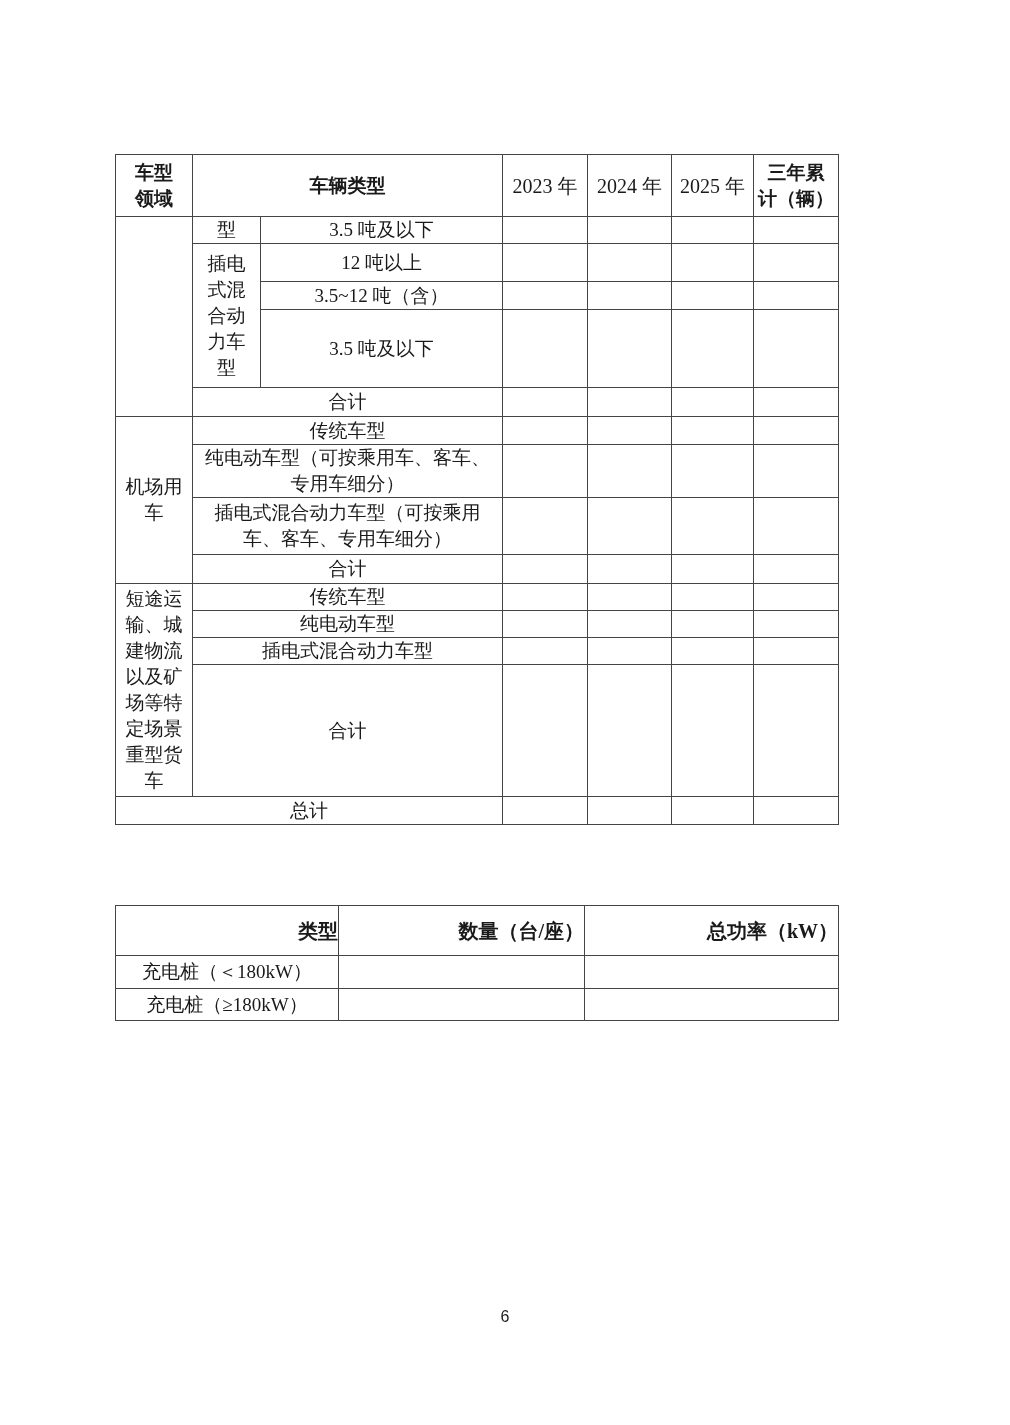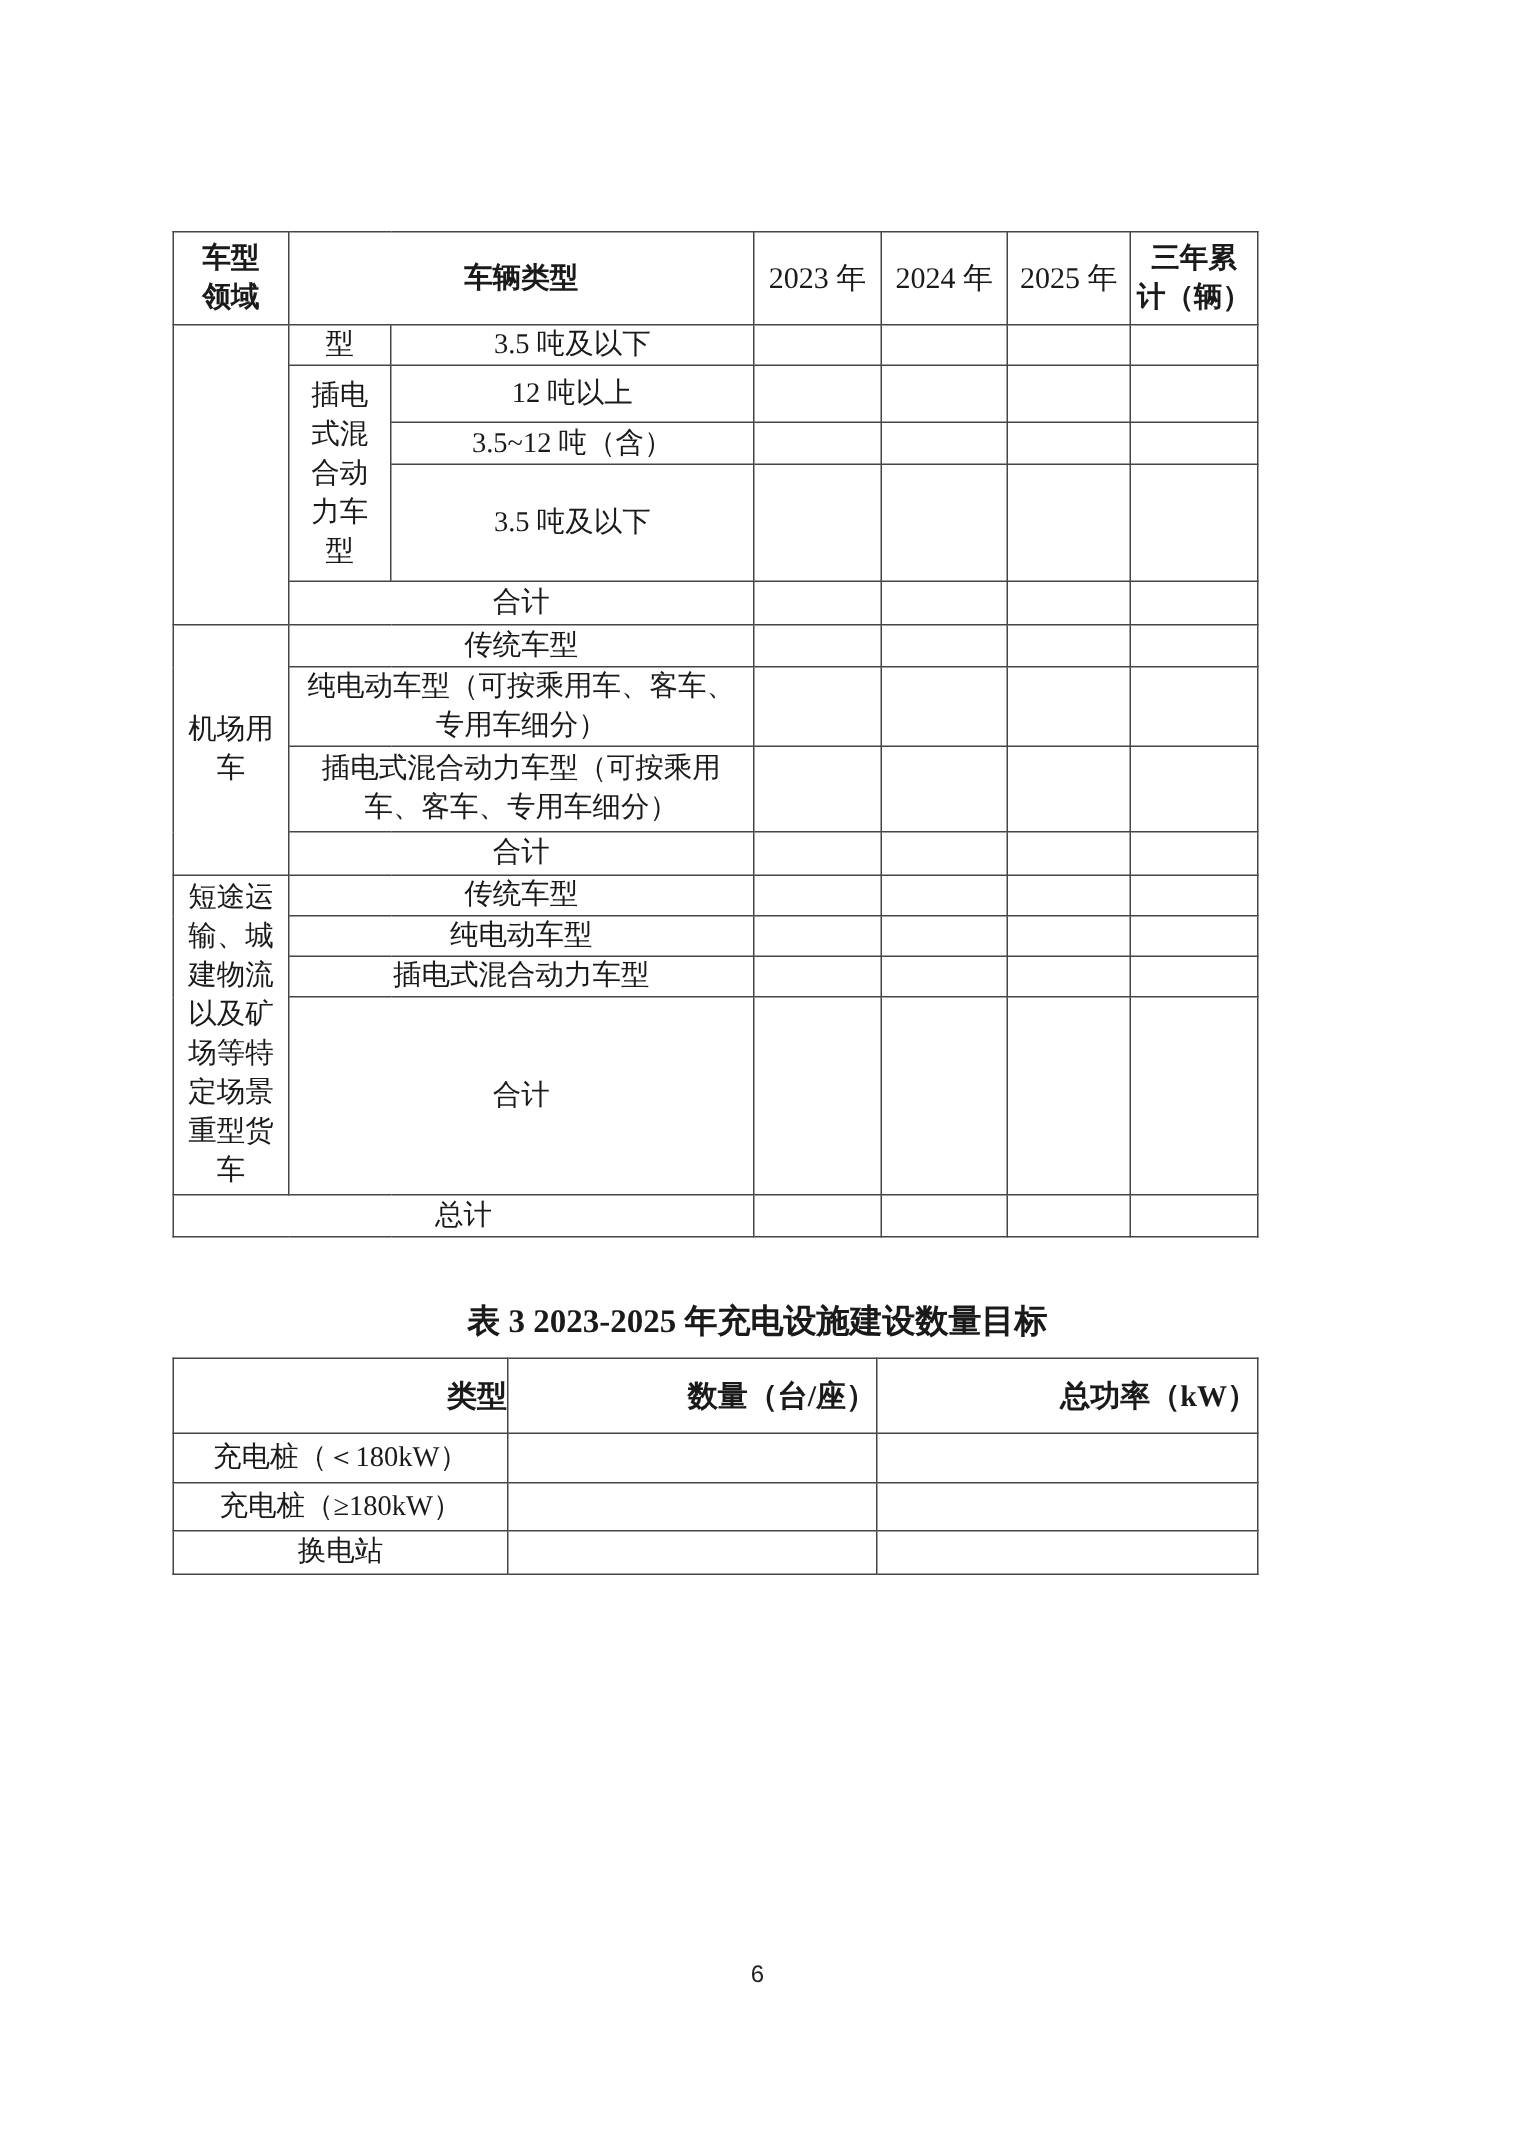--- a/index.html
+++ b/index.html
@@ -222,21 +222,20 @@
       <tr style="height:28px">
         <td colspan="3" class="bold-cell">总计</td>
         <td></td>
         <td></td>
         <td></td>
         <td></td>
       </tr>
     </tbody>
   </table>
 
-  <div class="table-title">表 3 2023-2025 年充电设施建设数量目标</div>
 
   <table id="charging-table">
     <colgroup>
       <col style="width:223px">
       <col style="width:246px">
       <col style="width:254px">
     </colgroup>
     <tbody>
       <tr style="height:50px">
         <td class="table2-hdr">类型</td>
@@ -246,23 +245,18 @@
       <tr style="height:33px">
         <td>充电桩（＜180kW）</td>
         <td></td>
         <td></td>
       </tr>
       <tr style="height:32px">
         <td>充电桩（≥180kW）</td>
         <td></td>
         <td></td>
       </tr>
-      <tr style="height:29px">
-        <td>换电站</td>
-        <td></td>
-        <td></td>
-      </tr>
     </tbody>
   </table>
 
   <div class="page-number">6</div>
 
 </div>
 
 </body></html>

